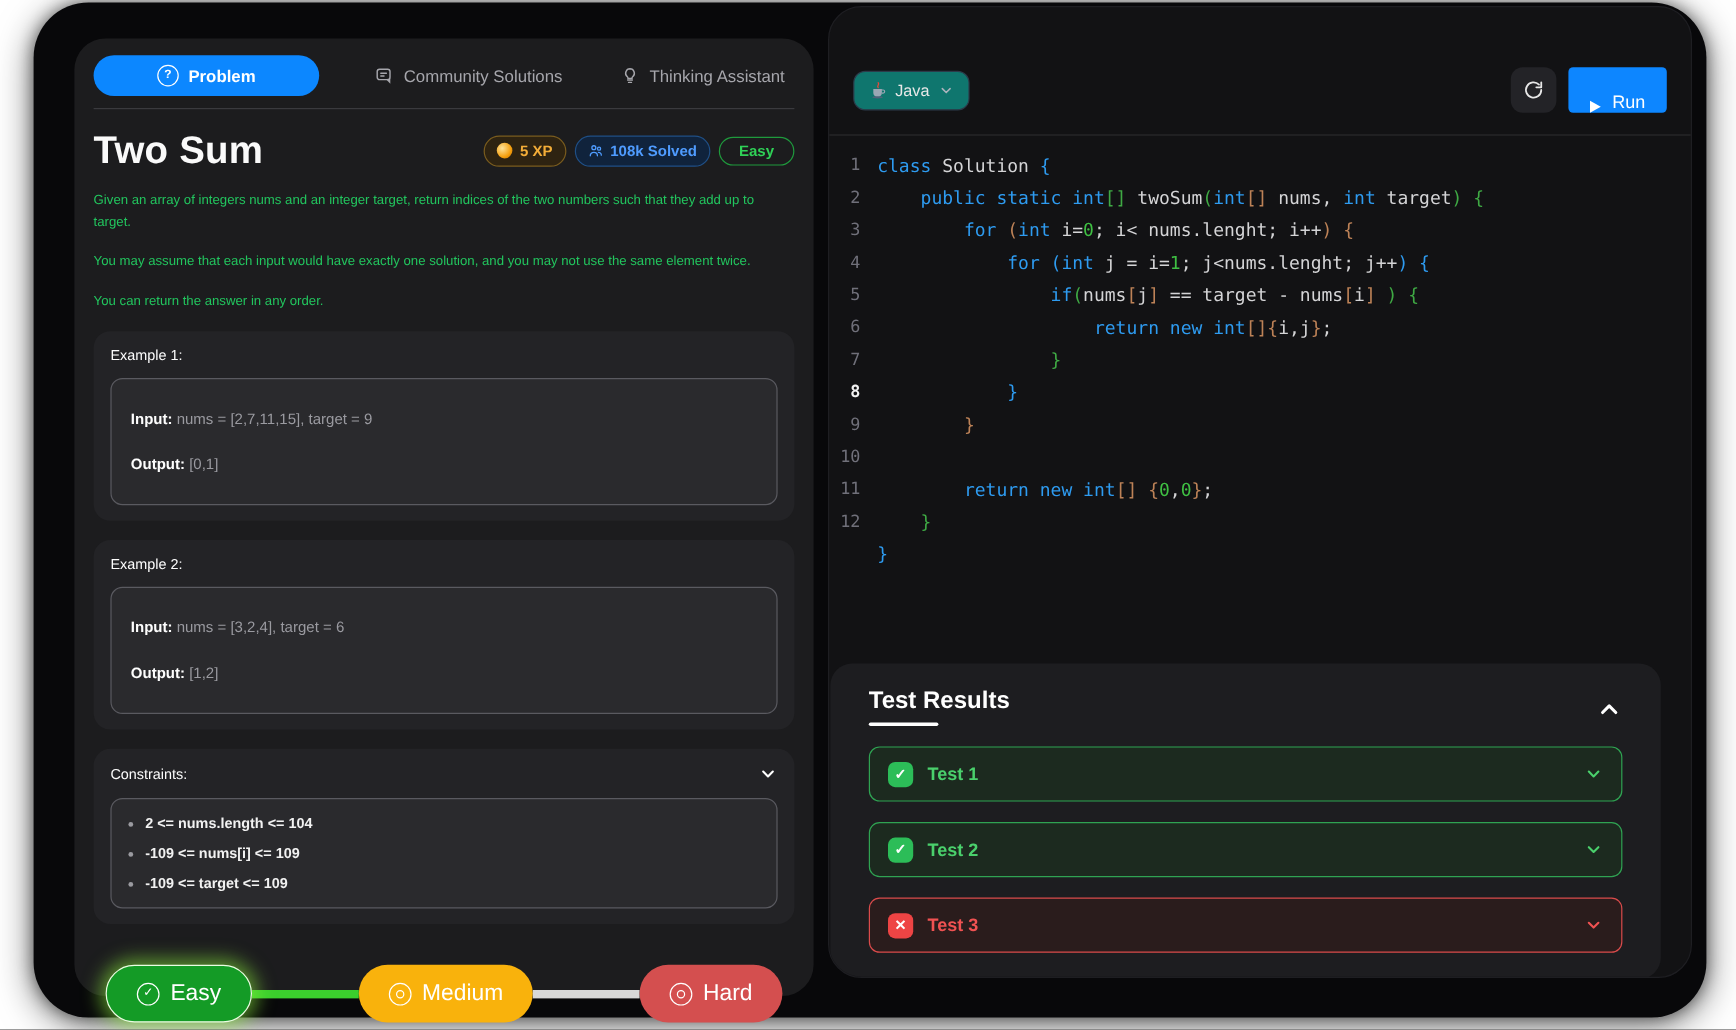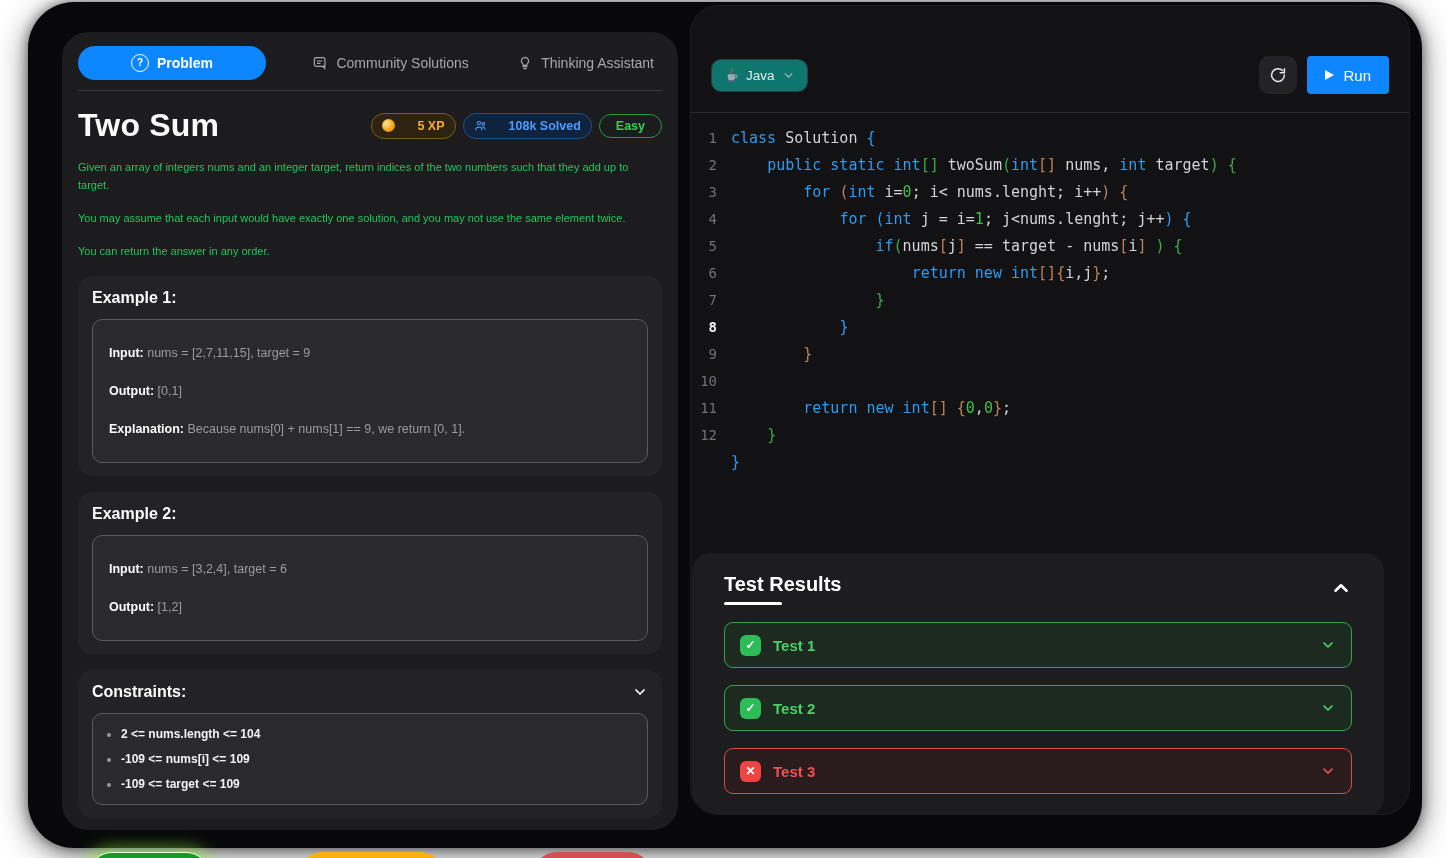--- a/index.html
+++ b/index.html
@@ -32,33 +32,33 @@
     width:188px;height:34px;justify-content:center;padding:0;
   }
   .qmark{width:16px;height:16px;border:1.5px solid #fff;border-radius:50%;
          display:flex;align-items:center;justify-content:center;
          font-size:10px;font-weight:bold;line-height:1}
   .divider{height:1px;background:#3a3a3e;margin:10px 0 0}
 
   .title-row{display:flex;align-items:center;margin-top:16px}
   .title-row h1{margin:0;font-size:32px;font-weight:bold;color:#fafafa;letter-spacing:.2px}
   .badges{margin-left:auto;display:flex;align-items:center;gap:7px}
-  .badge{display:flex;align-items:center;gap:22px;font-size:12.5px;font-weight:bold;
+  .badge{display:flex;align-items:center;gap:6px;font-size:12.5px;font-weight:bold;
          border-radius:14px;padding:5px 10px;white-space:nowrap}
   .badge.xp{color:#f3ad38;background:#2e2311;border:1px solid #7a5c1e}
   .badge.solved{color:#4f9cff;background:#10233c;border:1px solid #1f4f86}
   .badge.diff-easy{color:#2fd157;background:transparent;border:1.5px solid #1f9a3d;padding:4px 16px}
   .coin{width:13px;height:13px;border-radius:50%;
         background:radial-gradient(circle at 35% 35%, #ffe49a, #f59e0b 62%, #b36a08)}
 
   .desc{margin-top:14px}
   .desc p{margin:0 0 15px;font-size:11px;line-height:18px;color:#22c55e}
 
   .example-card{background:#232326;border-radius:14px;padding:13px 14px;margin-top:16px}
-  .ex-head{color:#fdfdfd;font-weight:bold;font-size:16px}
+  .ex-head{color:#fdfdfd;font-weight:normal;font-size:12px}
   .ex-head.row{display:flex;align-items:center;justify-content:space-between}
   .ex-box{background:#2a2a2d;border:1px solid #5a5a60;border-radius:10px;
           padding:2px 16px;margin-top:12px}
   .ex-box p{margin:24px 0;font-size:12.5px;color:#fdfdfd}
   .ex-box b{font-weight:bold}
   .muted{color:#9a9aa0;font-weight:normal}
   ul.ex-box{margin:12px 0 0;padding:2px 16px 2px 28px;list-style:disc}
   ul.ex-box li{font-size:12px;font-weight:bold;color:#f2f2f2;margin:11px 0}
   ul.ex-box li::marker{color:#9a9aa0}
   .chev{color:#fff}
@@ -85,23 +85,23 @@
     background:#121214;border-radius:28px;border:1px solid #1e1e22;
     box-sizing:border-box;overflow:hidden;
   }
   .ed-head{display:flex;align-items:center;padding:50px 20px 18px;gap:10px}
   .lang-dd{display:flex;align-items:center;gap:7px;background:#0f766e;
            border:1px solid #2c3b4a;border-radius:10px;color:#e8e8e8;
            font-size:13.5px;padding:8px 12px}
   .lang-dd .dd-chev{color:#aab3bc}
   .icon-btn{width:38px;height:38px;border-radius:10px;background:#232327;border:none;
             color:#e8e8e8;margin-left:auto;display:flex;align-items:center;justify-content:center}
-  .run-btn{display:flex;align-items:center;gap:9px;background:#0d86ff;color:#fff;
+  .run-btn{display:flex;align-items:flex-end;gap:9px;background:#0d86ff;color:#fff;
            border:none;border-radius:4px;font-size:15px;font-weight:500;
-           height:38px;padding:16px 18px}
+           height:38px;padding:0 18px}
   .play-tri{width:0;height:0;border-left:9px solid #fff;
             border-top:5.5px solid transparent;border-bottom:5.5px solid transparent}
   .ed-divider{height:1px;background:#2a2a2e}
 
   .code-area{padding-top:11px;font-family:"DejaVu Sans Mono","Liberation Mono",monospace;
              font-size:15px}
   .cl{display:flex;align-items:center;height:27px;white-space:pre}
   .ln{flex:none;width:22px;margin-left:4px;text-align:right;
       color:#70707a;font-size:14px}
   .cl.active .ln{color:#f2f2f2;font-weight:bold}
@@ -112,21 +112,21 @@
   .b1{color:#2e9bf0}
   .b2{color:#3fa944}
   .b3{color:#bd8257}
 
   
   .test-card{
     position:absolute;left:1px;top:547px;width:692px;height:263px;
     background:#1d1d20;border-radius:18px;box-sizing:border-box;
     padding:20px 32px;
   }
-  .tr-head{display:flex;align-items:flex-start;justify-content:space-between}
+  .tr-head{display:flex;align-items:center;justify-content:space-between}
   .tr-head h2{margin:0;color:#fff;font-size:20px;font-weight:bold}
   .underline{width:58px;height:3px;background:#fff;border-radius:2px;margin-top:6px}
   .tr-chev{color:#fff;margin-top:4px}
   .test-row{height:46px;border-radius:9px;display:flex;align-items:center;gap:12px;
             padding:0 15px;margin-top:17px;box-sizing:border-box;cursor:pointer}
   .test-row.pass{background:#1c2a1f;border:1px solid #2fa352;color:#4ad06c}
   .test-row.fail{background:#2a1c1c;border:1px solid #da4b4b;color:#f05252}
   .tbadge{width:21px;height:21px;border-radius:6px;display:flex;align-items:center;
           justify-content:center;color:#fff;font-size:12px;font-weight:bold;flex:none}
   .test-row.pass .tbadge{background:#2cbd58}
@@ -195,21 +195,20 @@
       <p>Given an array of integers nums and an integer target, return indices of the two numbers such that they add up to target.</p>
       <p>You may assume that each input would have exactly one solution, and you may not use the same element twice.</p>
       <p>You can return the answer in any order.</p>
     </div>
 
   <div class="example-card">
     <div class="ex-head">Example 1:</div>
     <div class="ex-box">
       <p><b>Input:</b> <span class="muted">nums = [2,7,11,15], target = 9</span></p>
       <p><b>Output:</b> <span class="muted">[0,1]</span></p>
-      <p><b>Explanation:</b> <span class="muted">Because nums[0] + nums[1] == 9, we return [0, 1].</span></p>
     </div>
   </div>
 
   <div class="example-card">
     <div class="ex-head">Example 2:</div>
     <div class="ex-box">
       <p><b>Input:</b> <span class="muted">nums = [3,2,4], target = 6</span></p>
       <p><b>Output:</b> <span class="muted">[1,2]</span></p>
     </div>
   </div>

